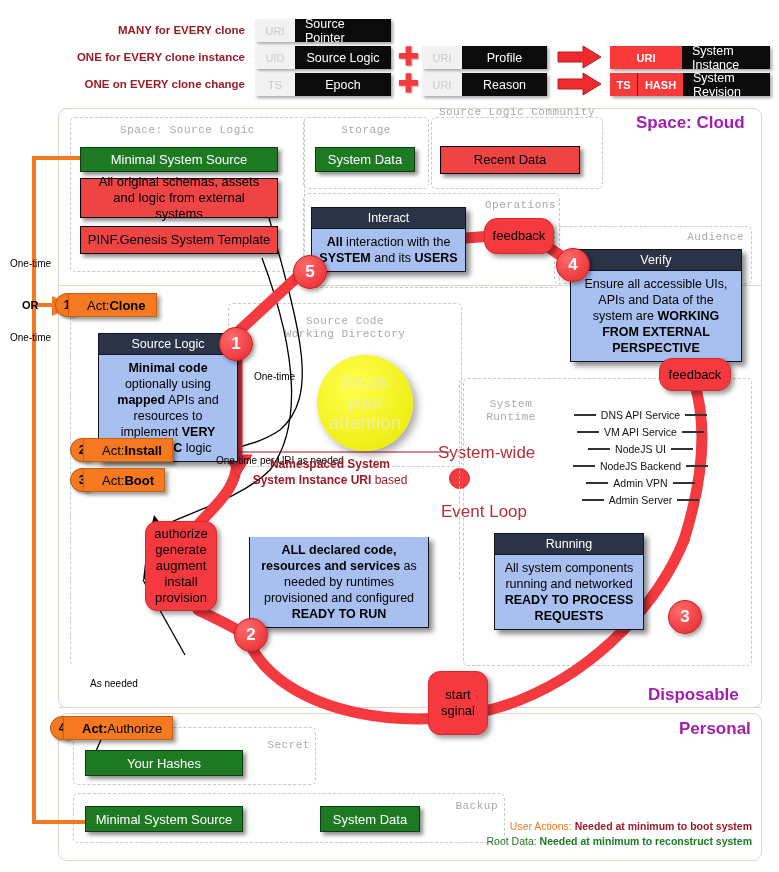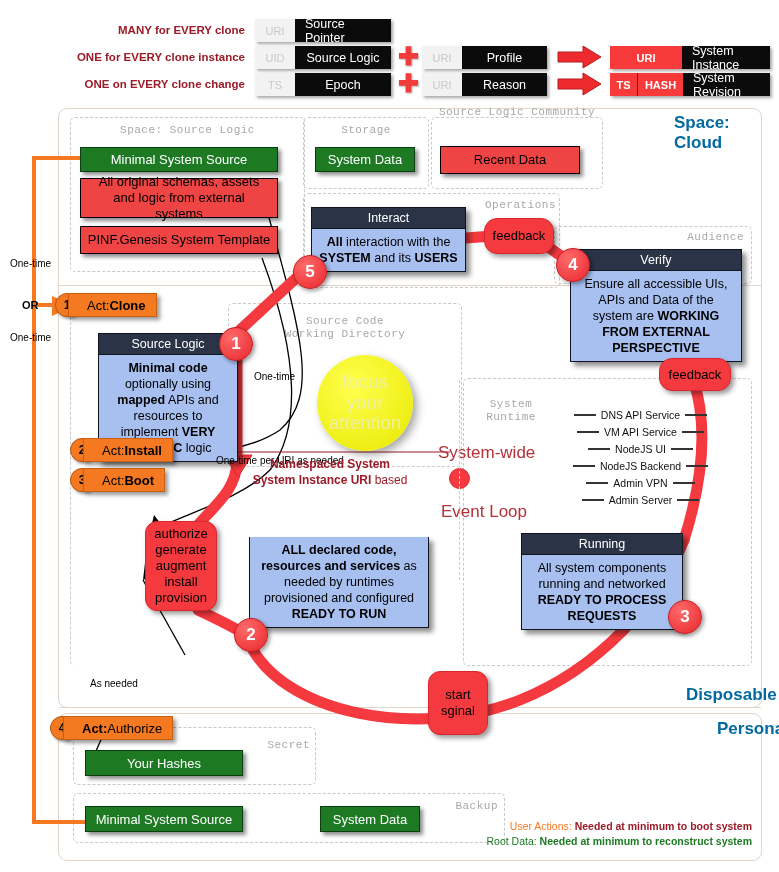--- a/index.html
+++ b/index.html
@@ -15,21 +15,21 @@
   .chip .key{width:40px;background:#f2f2f2;color:#c9c9c9;font-size:11px;
         display:flex;align-items:center;justify-content:center;font-weight:normal;}
   .chip .val{background:#0b0b0b;color:#fff;font-size:12.5px;
         display:flex;align-items:center;justify-content:center;padding:0 10px;flex:1;}
   .chip .key.red{background:#f93a3a;color:#fff;font-weight:bold;}
   .plus{color:#f23b3b;font-size:25px;font-weight:bold;line-height:1;
         text-shadow:1px 1px 2px rgba(0,0,0,.3);}
 
   
   .space{border:1px solid #e0d5c8;border-radius:9px;background:#fff;}
-  .space-title{color:#0369a1;font-weight:bold;font-size:17px;margin-left:38px;}
+  .space-title{color:#a21caf;font-weight:bold;font-size:17px;}
   .dash{border:1px dashed #c9c9c9;border-radius:5px;background:transparent;}
   .dash-title{color:#a8a8a8;font-size:11px;letter-spacing:.5px;text-align:center;}
 
   
   .green{background:#1d7a23;border:1px solid #0c3d10;color:#fff;font-size:13px;
          display:flex;align-items:center;justify-content:center;
          box-shadow:3px 3px 4px rgba(0,0,0,.45);}
   .white{background:#ef4444;border:1.5px solid #000;color:#000;font-size:13px;
          display:flex;align-items:center;justify-content:center;text-align:center;
          box-shadow:3px 3px 4px rgba(0,0,0,.45);line-height:1.25;}
@@ -244,21 +244,21 @@
 
 <div class="abs card" style="left:98px;top:333px;width:140px;">
   <div class="hd">Source Logic</div>
   <div class="bd"><b>Minimal code</b> optionally using <b>mapped</b> APIs and resources to implement <b>VERY SPECIFIC</b> logic</div>
 </div>
 
 <div class="abs card" style="left:249px;top:537px;width:180px;">
   <div class="bd"><b>ALL declared code, resources and services</b> as needed by runtimes provisioned and configured <b>READY TO RUN</b></div>
 </div>
 
-<div class="abs card" style="left:521px;top:533px;width:162px;">
+<div class="abs card" style="left:494px;top:533px;width:150px;">
   <div class="hd">Running</div>
   <div class="bd">All system components running and networked <b>READY TO PROCESS REQUESTS</b></div>
 </div>
 
 <div class="abs" style="left:55px;top:293px;display:flex;align-items:center;">
   <div class="badge">1</div>
   <div class="act" style="margin-left:-11px;padding-left:18px;">
     <span>Act: </span>
       <b>Clone</b>
   </div>

